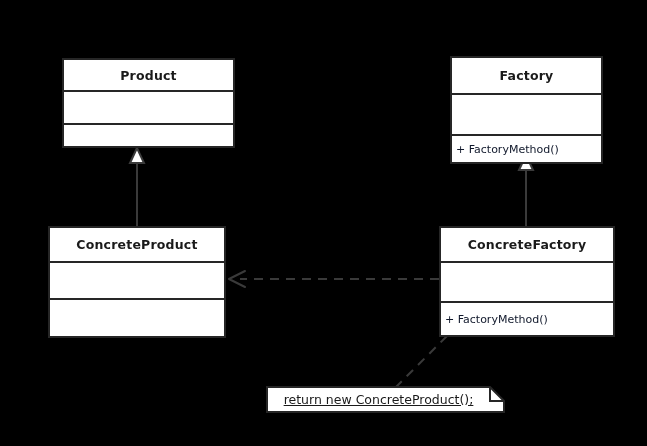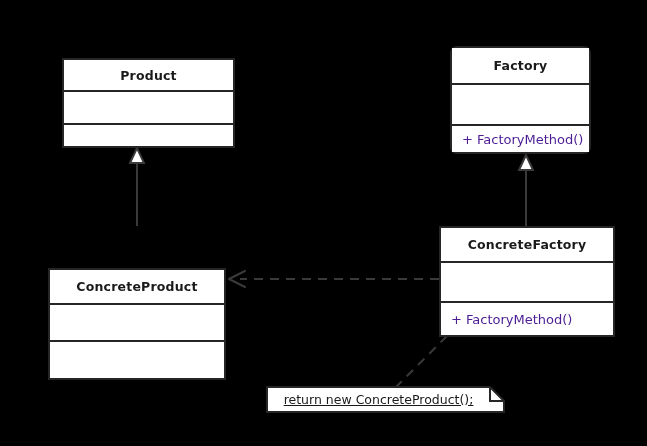--- a/index.html
+++ b/index.html
@@ -38,23 +38,23 @@
   }
   .compartment-name {
     justify-content: center;
     font-weight: bold;
     font-size: 12.5px;
     color: #1a1a1a;
     letter-spacing: 0.2px;
   }
   .compartment-members {
     justify-content: flex-start;
-    padding-left: 10px;
-    font-size: 13px;
-    color: #4c1d95;
+    padding-left: 4px;
+    font-size: 11px;
+    color: #0f172a;
   }
   .compartment-empty { }
 
   
   .edge-svg {
     position: absolute;
     left: 0;
     top: 0;
     width: 647px;
     height: 446px;
@@ -110,27 +110,27 @@
       <line x1="447" y1="336" x2="396" y2="387" stroke="#3a3a3a" stroke-width="2" stroke-dasharray="9 7"></line>
     </g>
   </svg>
 
   <div class="uml-class" style="left:62px; top:58px; width:173px; height:90px;">
     <div class="uml-compartment compartment-name" style="height:30px;">Product</div>
     <div class="uml-compartment compartment-empty divider-top" style="height:33px;"></div>
     <div class="uml-compartment compartment-empty divider-top" style="flex:1;"></div>
   </div>
 
-  <div class="uml-class" style="left:450px; top:46px; width:141px; height:108px;border-radius:7px;">
+  <div class="uml-class" style="left:450px; top:56px; width:153px; height:108px;">
     <div class="uml-compartment compartment-name" style="height:35px;">Factory</div>
     <div class="uml-compartment compartment-empty divider-top" style="height:41px;"></div>
     <div class="uml-compartment compartment-members divider-top" style="flex:1;">+ FactoryMethod()</div>
   </div>
 
-  <div class="uml-class" style="left:48px; top:226px; width:178px; height:112px;margin-top:42px;">
+  <div class="uml-class" style="left:48px; top:226px; width:178px; height:112px;">
     <div class="uml-compartment compartment-name" style="height:33px;">ConcreteProduct</div>
     <div class="uml-compartment compartment-empty divider-top" style="height:37px;"></div>
     <div class="uml-compartment compartment-empty divider-top" style="flex:1;"></div>
   </div>
 
   <div class="uml-class" style="left:439px; top:226px; width:176px; height:111px;">
     <div class="uml-compartment compartment-name" style="height:33px;text-align:right;">ConcreteFactory</div>
     <div class="uml-compartment compartment-empty divider-top" style="height:40px;"></div>
     <div class="uml-compartment compartment-members divider-top" style="flex:1;">+ FactoryMethod()</div>
   </div>

